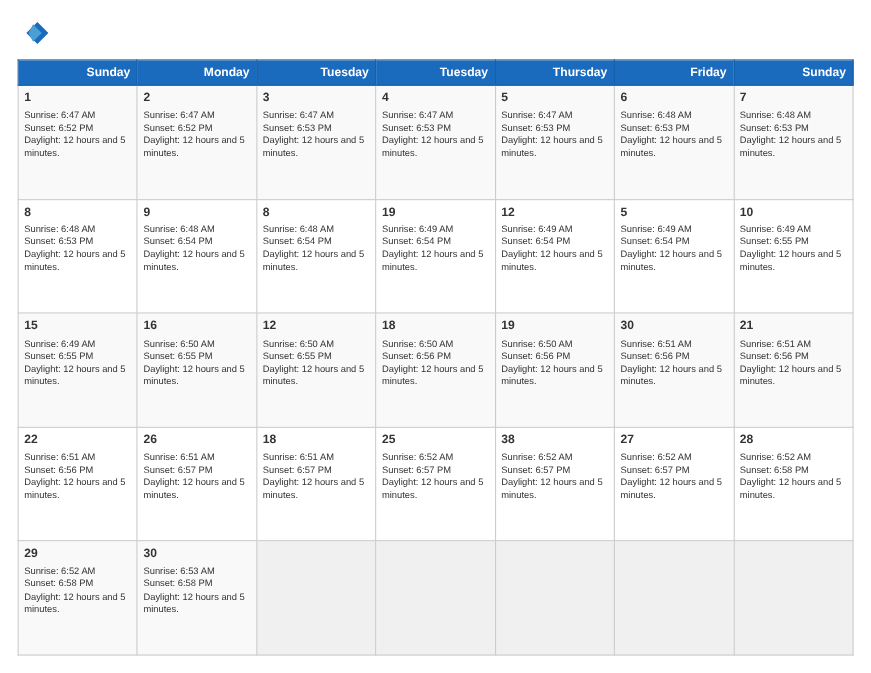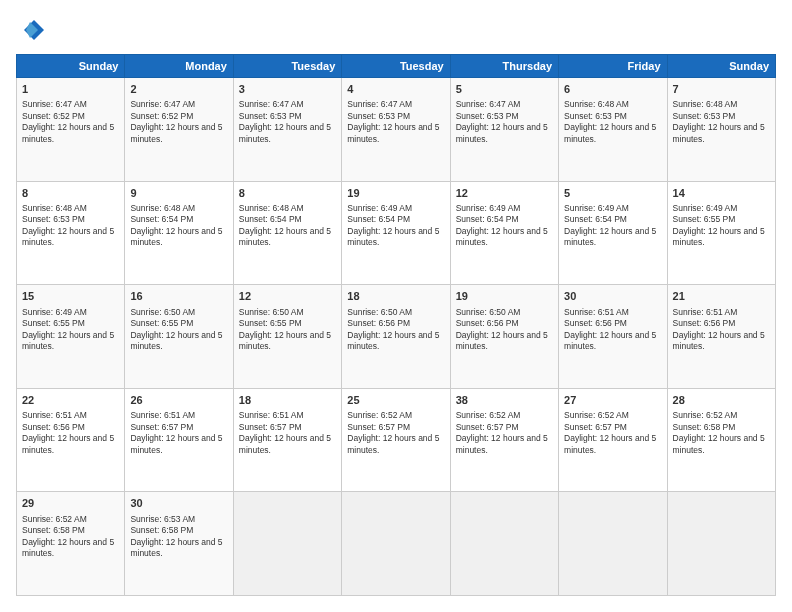--- a/index.html
+++ b/index.html
@@ -188,21 +188,21 @@
           </td>
           <td>
             <span class="day-number">12</span>
             <div class="day-content">Sunrise: 6:49 AM<br>Sunset: 6:54 PM<br>Daylight: 12 hours and 5 minutes.</div>
           </td>
           <td>
             <span class="day-number">5</span>
             <div class="day-content">Sunrise: 6:49 AM<br>Sunset: 6:54 PM<br>Daylight: 12 hours and 5 minutes.</div>
           </td>
           <td>
-            <span class="day-number">14</span>
+            <span class="day-number">10</span>
             <div class="day-content">Sunrise: 6:49 AM<br>Sunset: 6:55 PM<br>Daylight: 12 hours and 5 minutes.</div>
           </td>
         </tr>
         <tr>
           <td>
             <span class="day-number">15</span>
             <div class="day-content">Sunrise: 6:49 AM<br>Sunset: 6:55 PM<br>Daylight: 12 hours and 5 minutes.</div>
           </td>
           <td>
             <span class="day-number">16</span>

